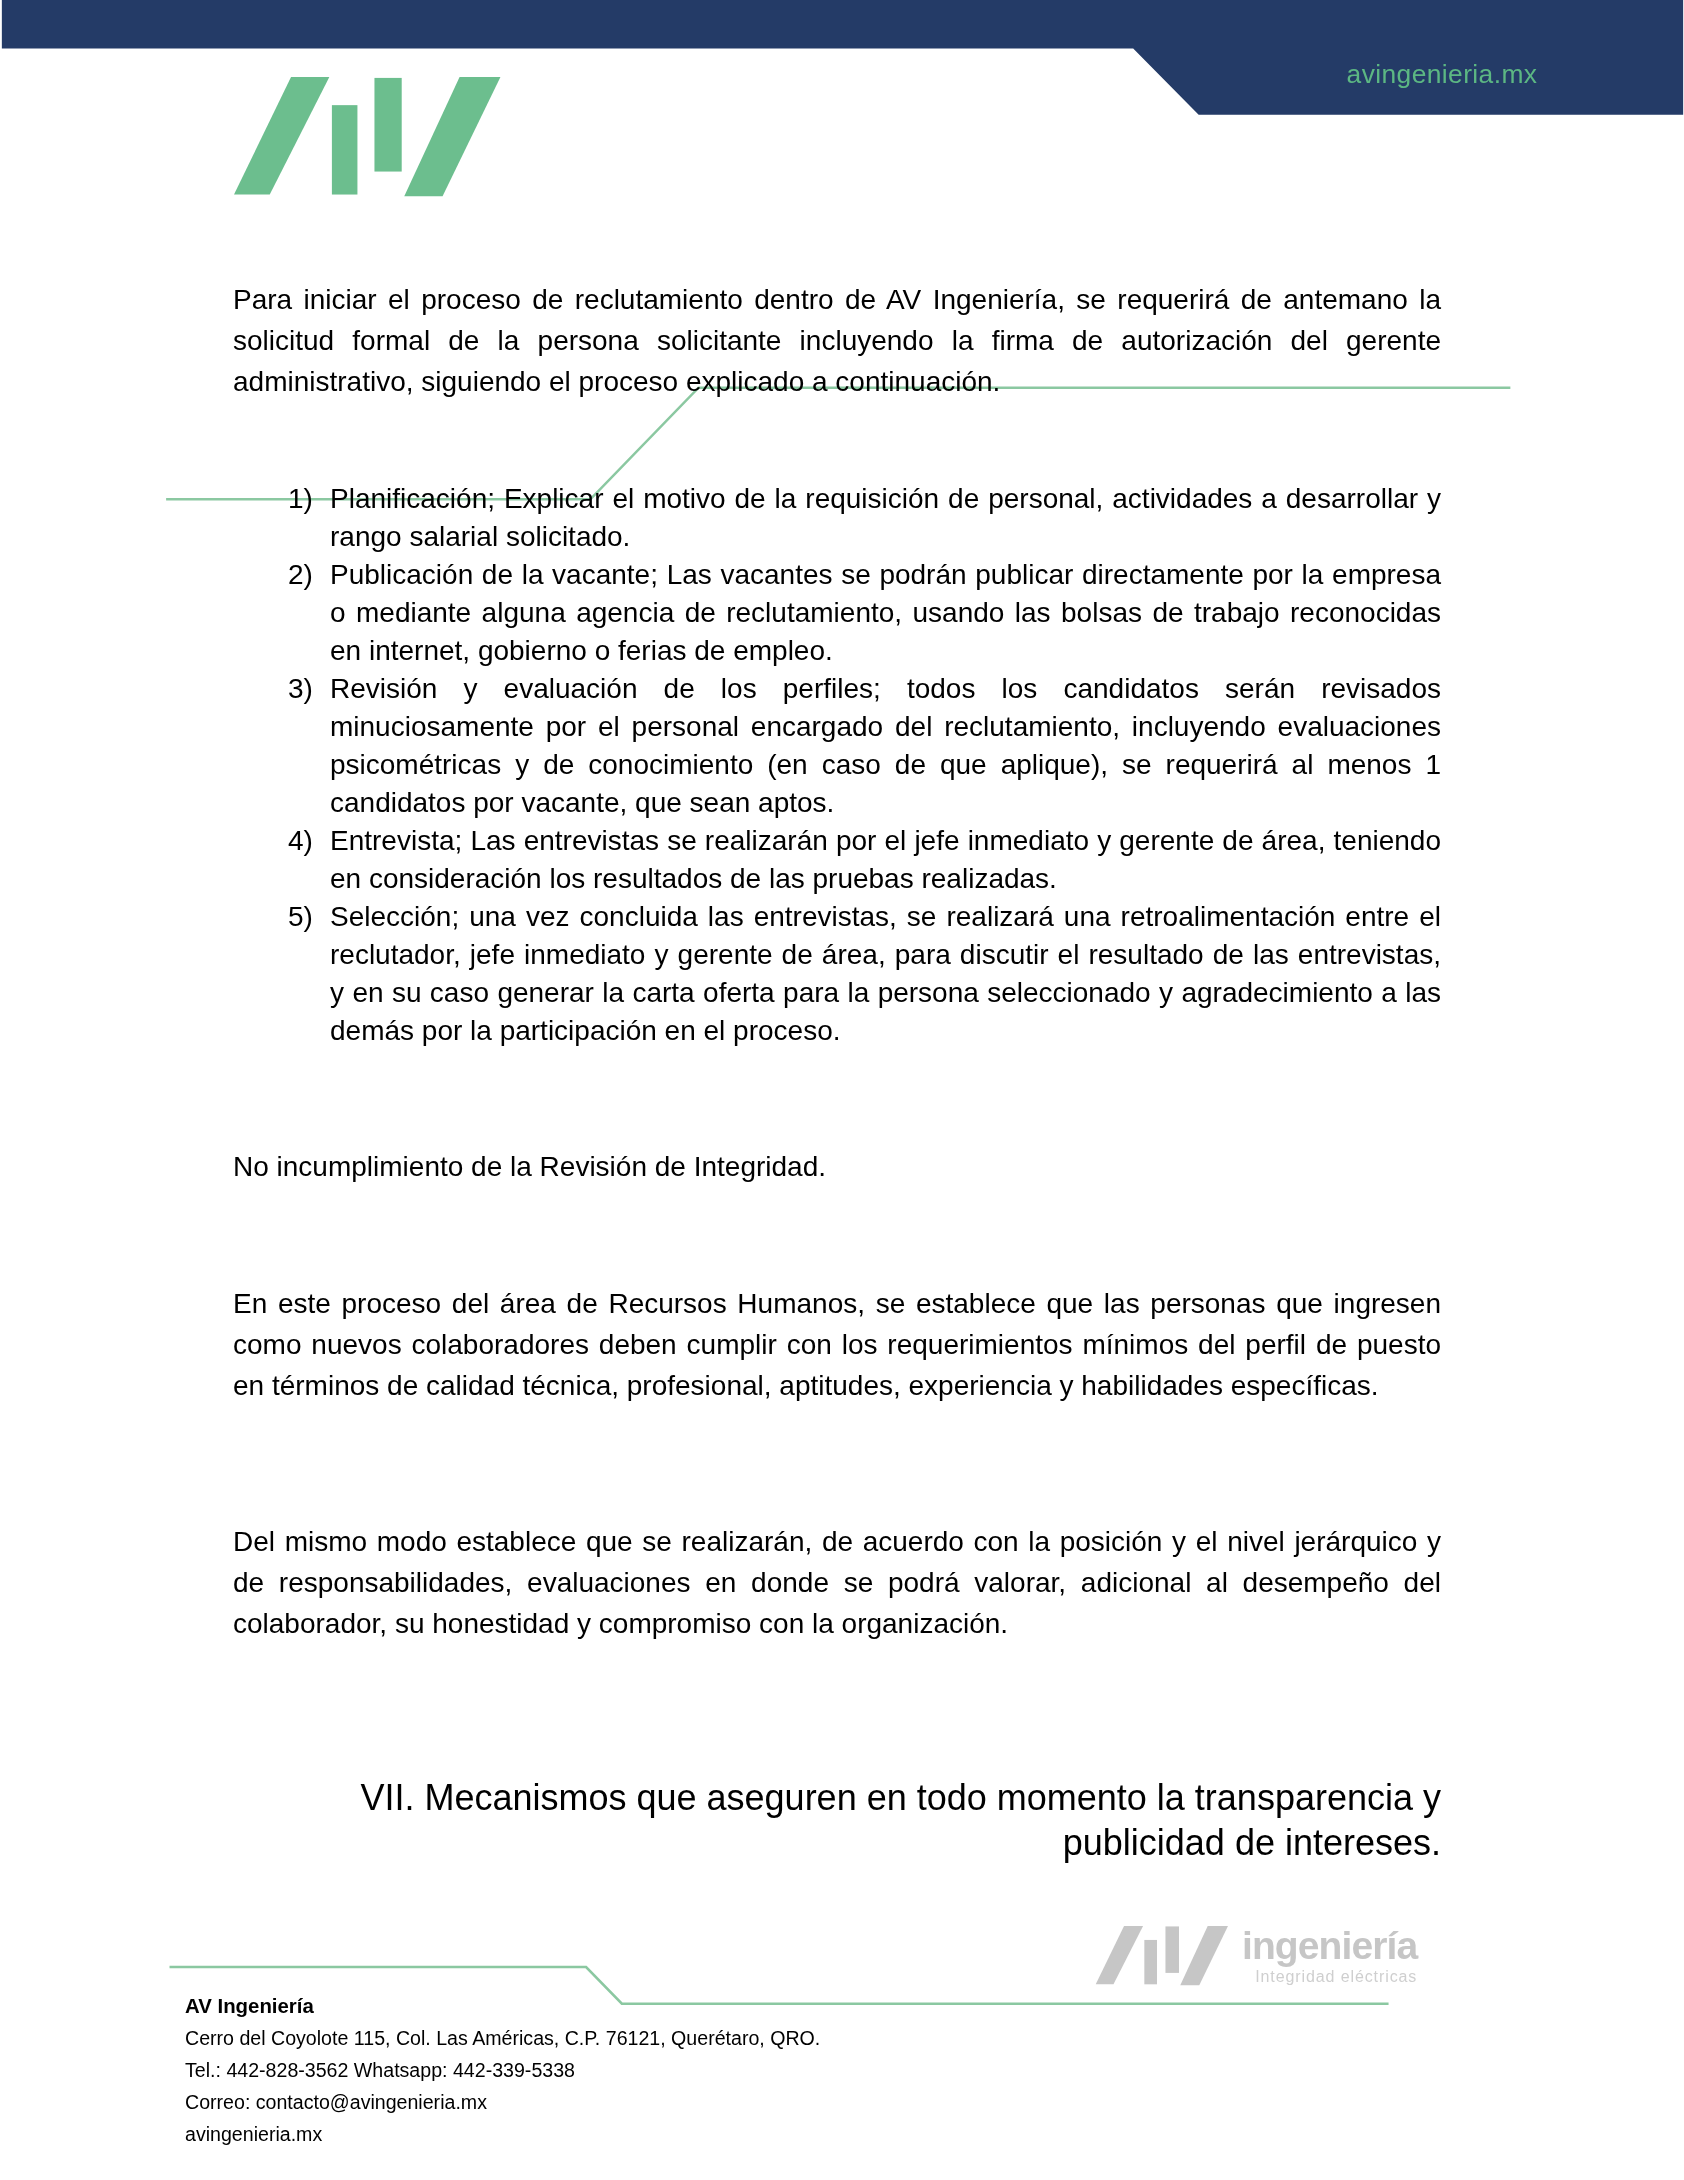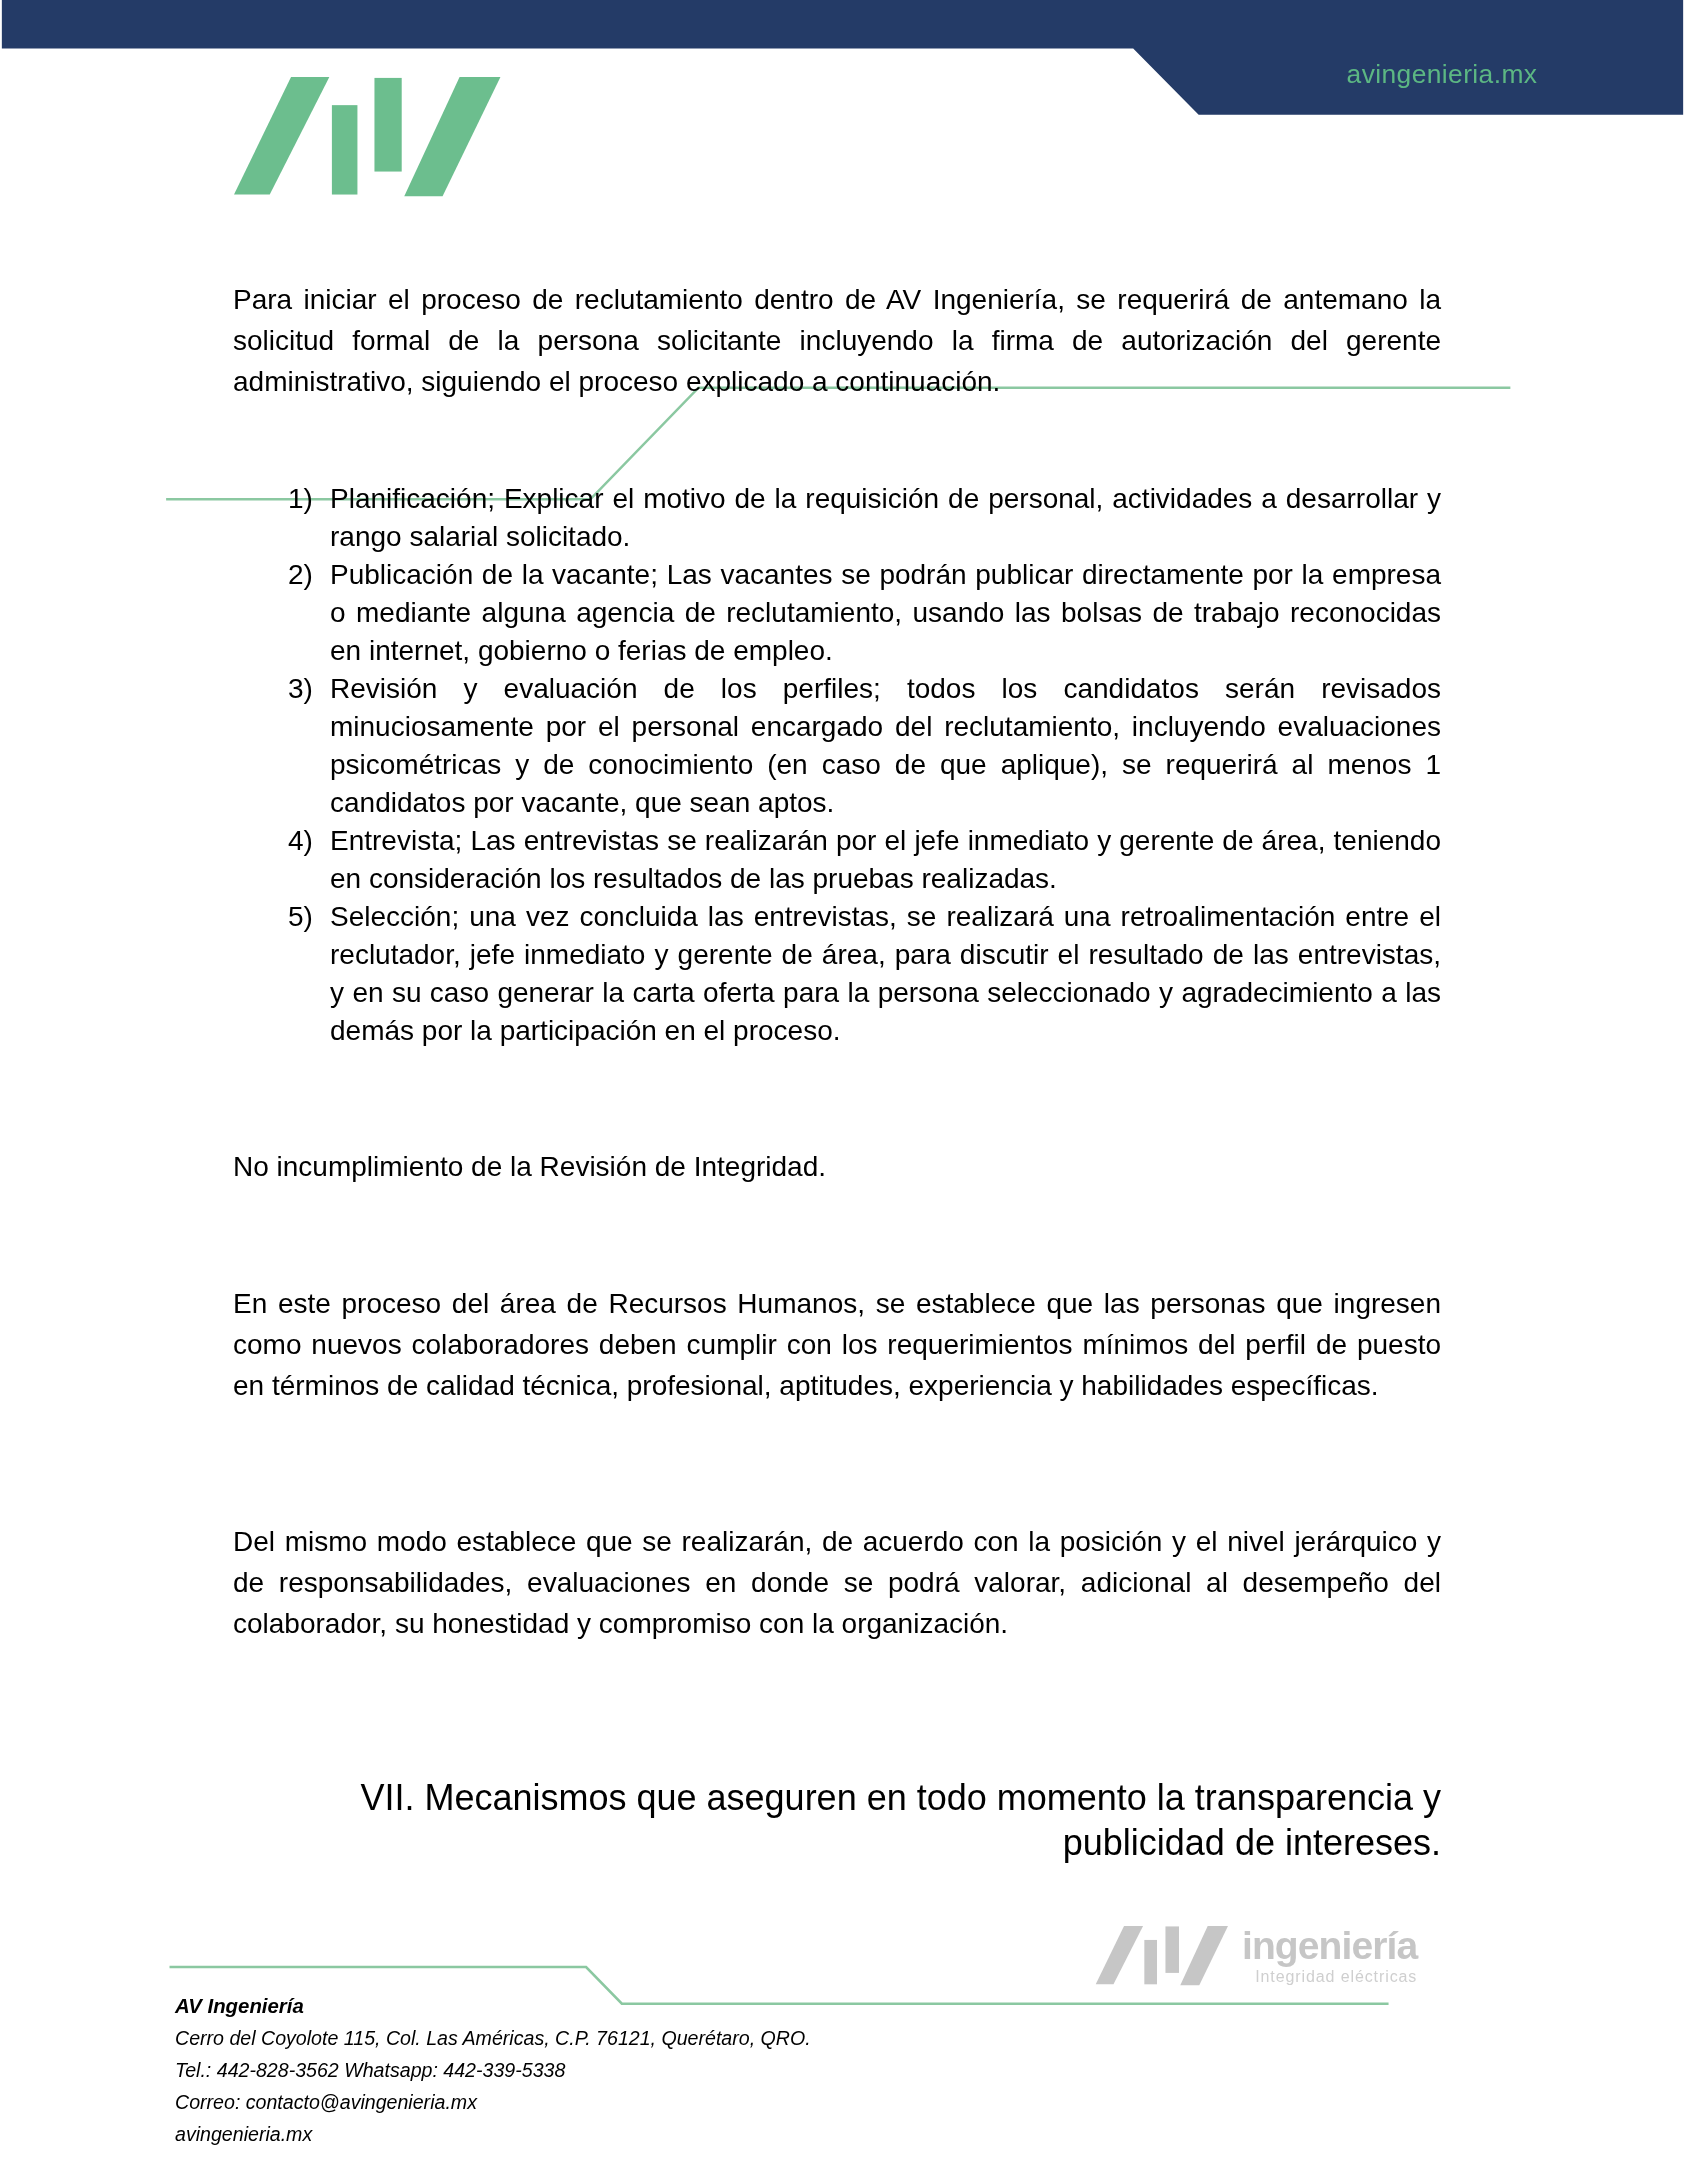--- a/index.html
+++ b/index.html
@@ -48,22 +48,22 @@
   ol.process .num{position:absolute;left:0;top:0;}
 
   .section-heading{
     position:absolute;left:274px;top:1775px;width:1167px;
     font-size:36px;line-height:45px;font-weight:400;margin:0;
     text-align:right;
   }
 
   
   .footer-info{
-    position:absolute;left:175px;top:1990px;
-    font-size:19.6px;line-height:32px;font-style:italic;
+    position:absolute;left:185px;top:1990px;
+    font-size:19.6px;line-height:32px;
   }
   .footer-info .company{font-weight:700;font-size:20.4px;}
   .footer-logo{
     position:absolute;left:1095px;top:1926px;
     display:flex;align-items:flex-end;
   }
   .footer-logo .wordmark-col{margin-left:12px;display:flex;flex-direction:column;align-items:flex-end;}
   .footer-logo .wordmark{
     font-size:39px;font-weight:700;letter-spacing:-0.9px;line-height:1;
     color:var(--footer-gray);

